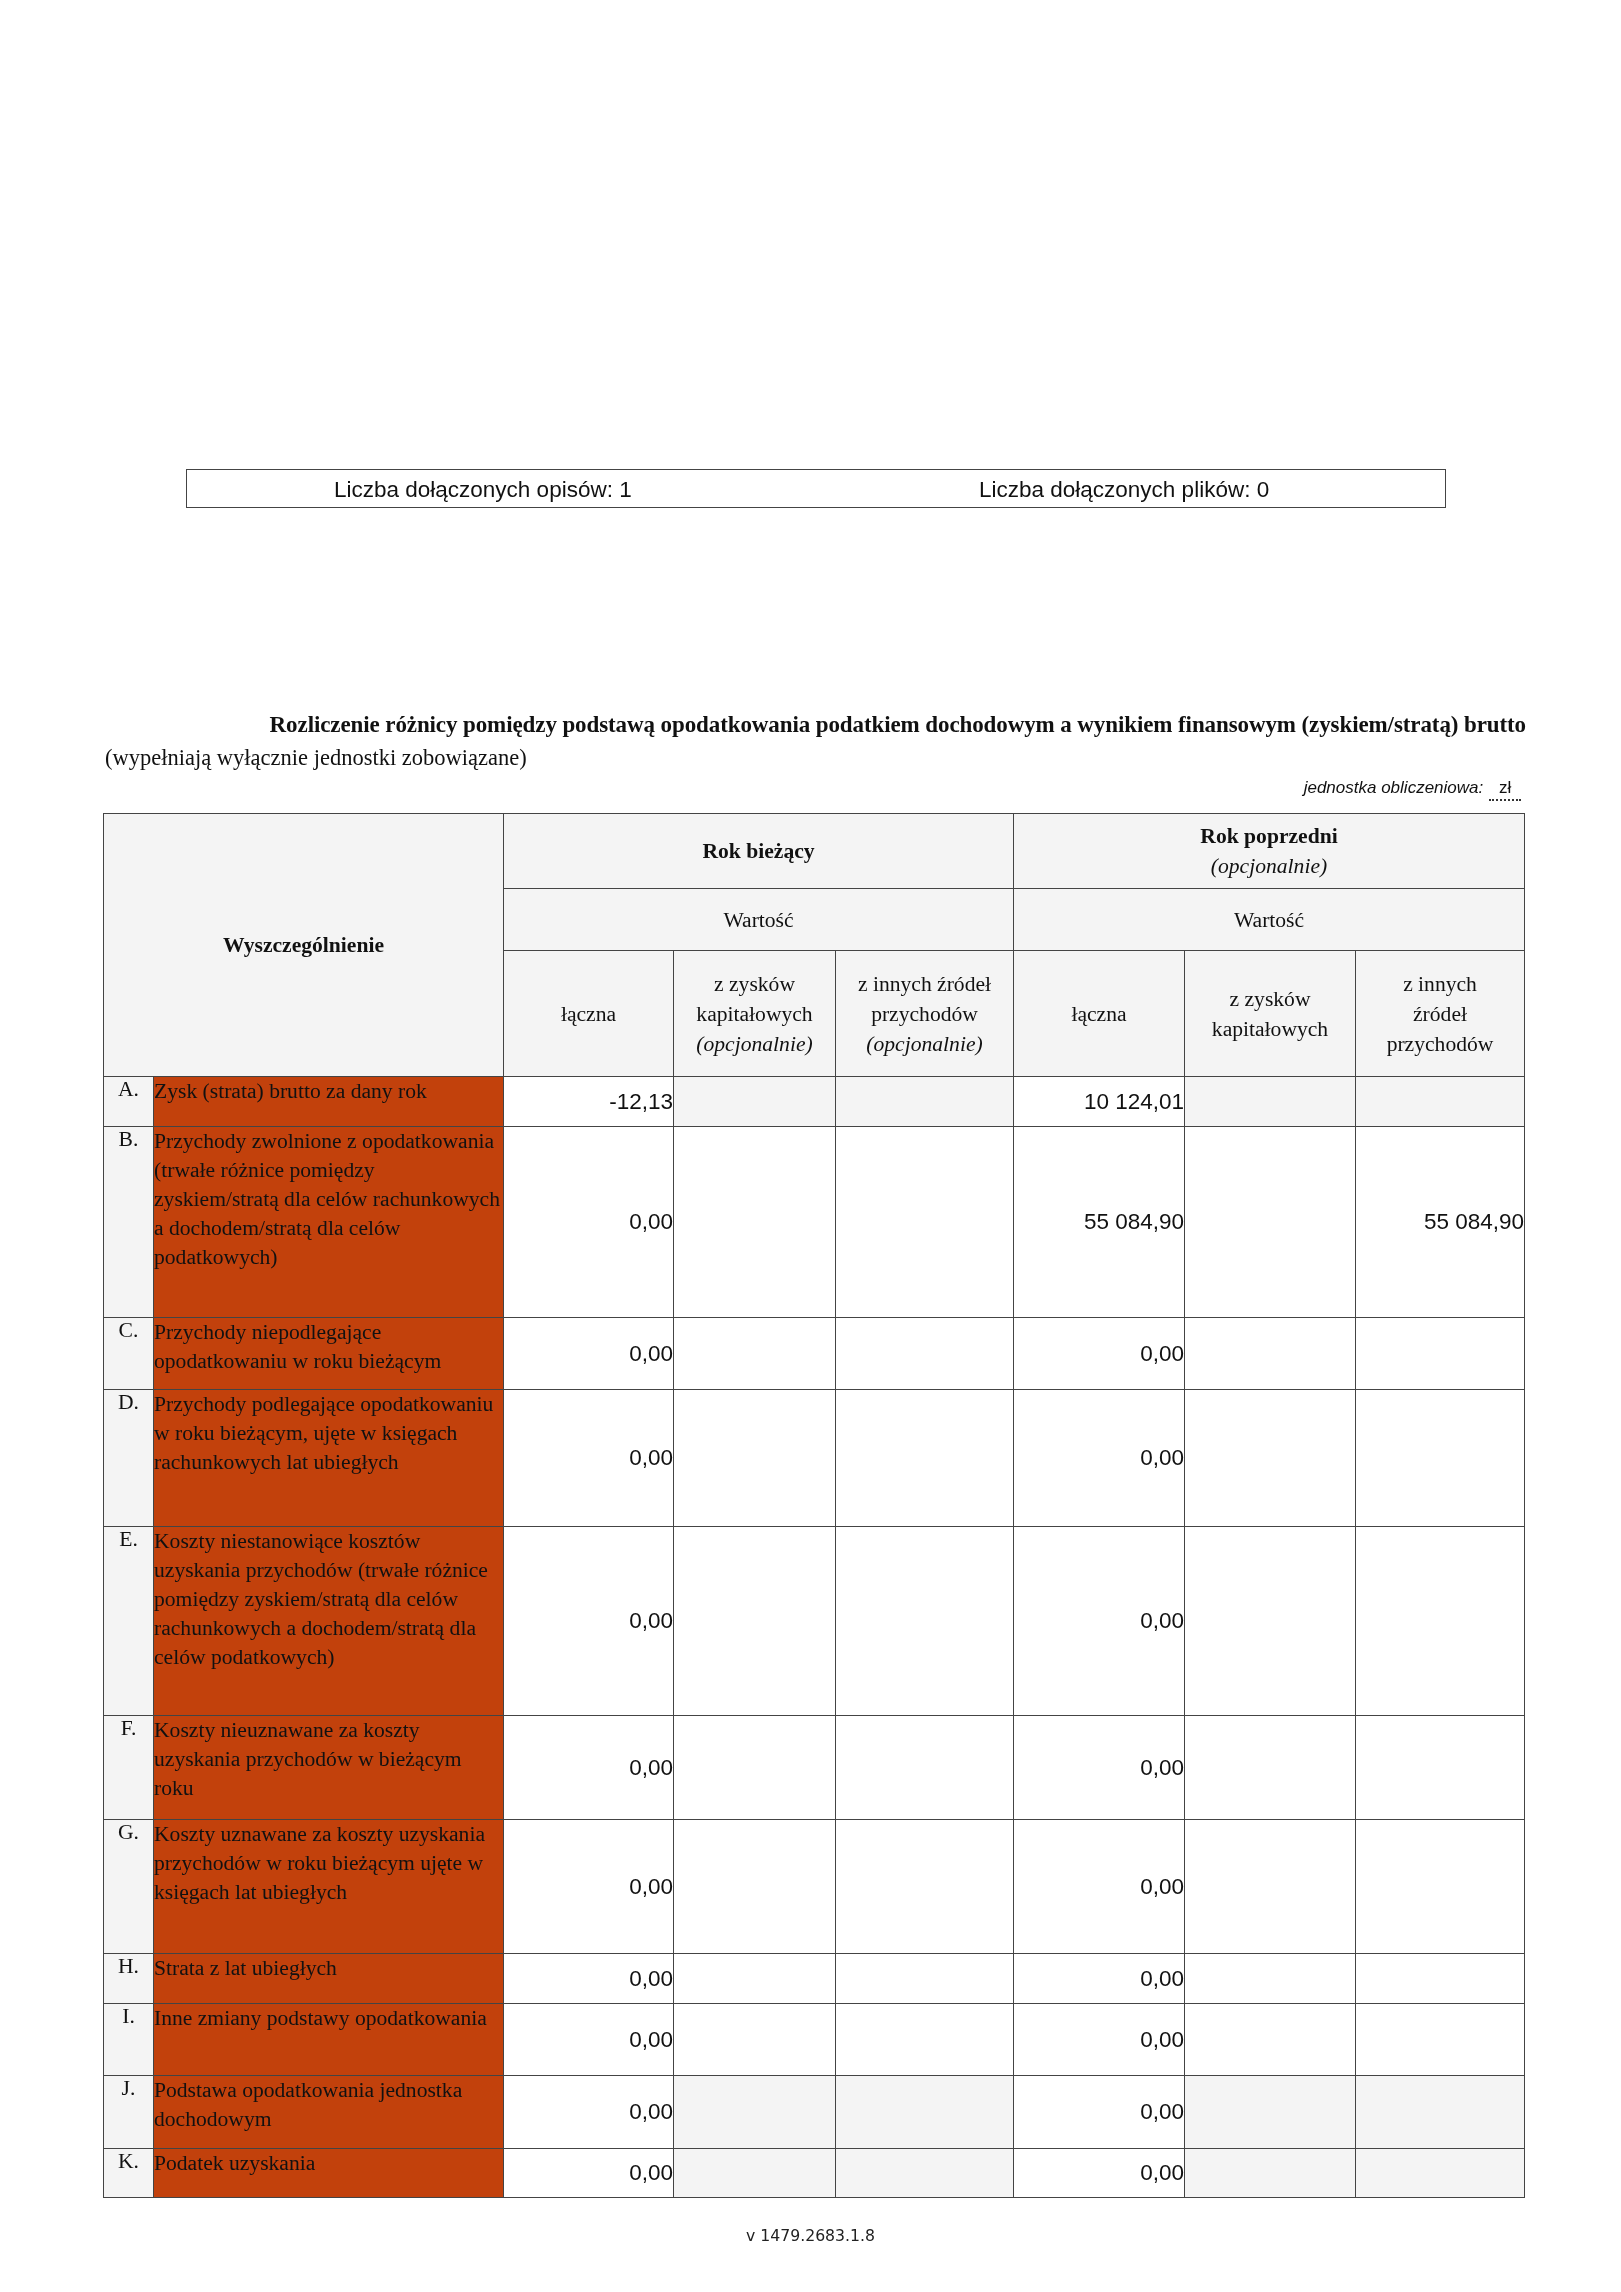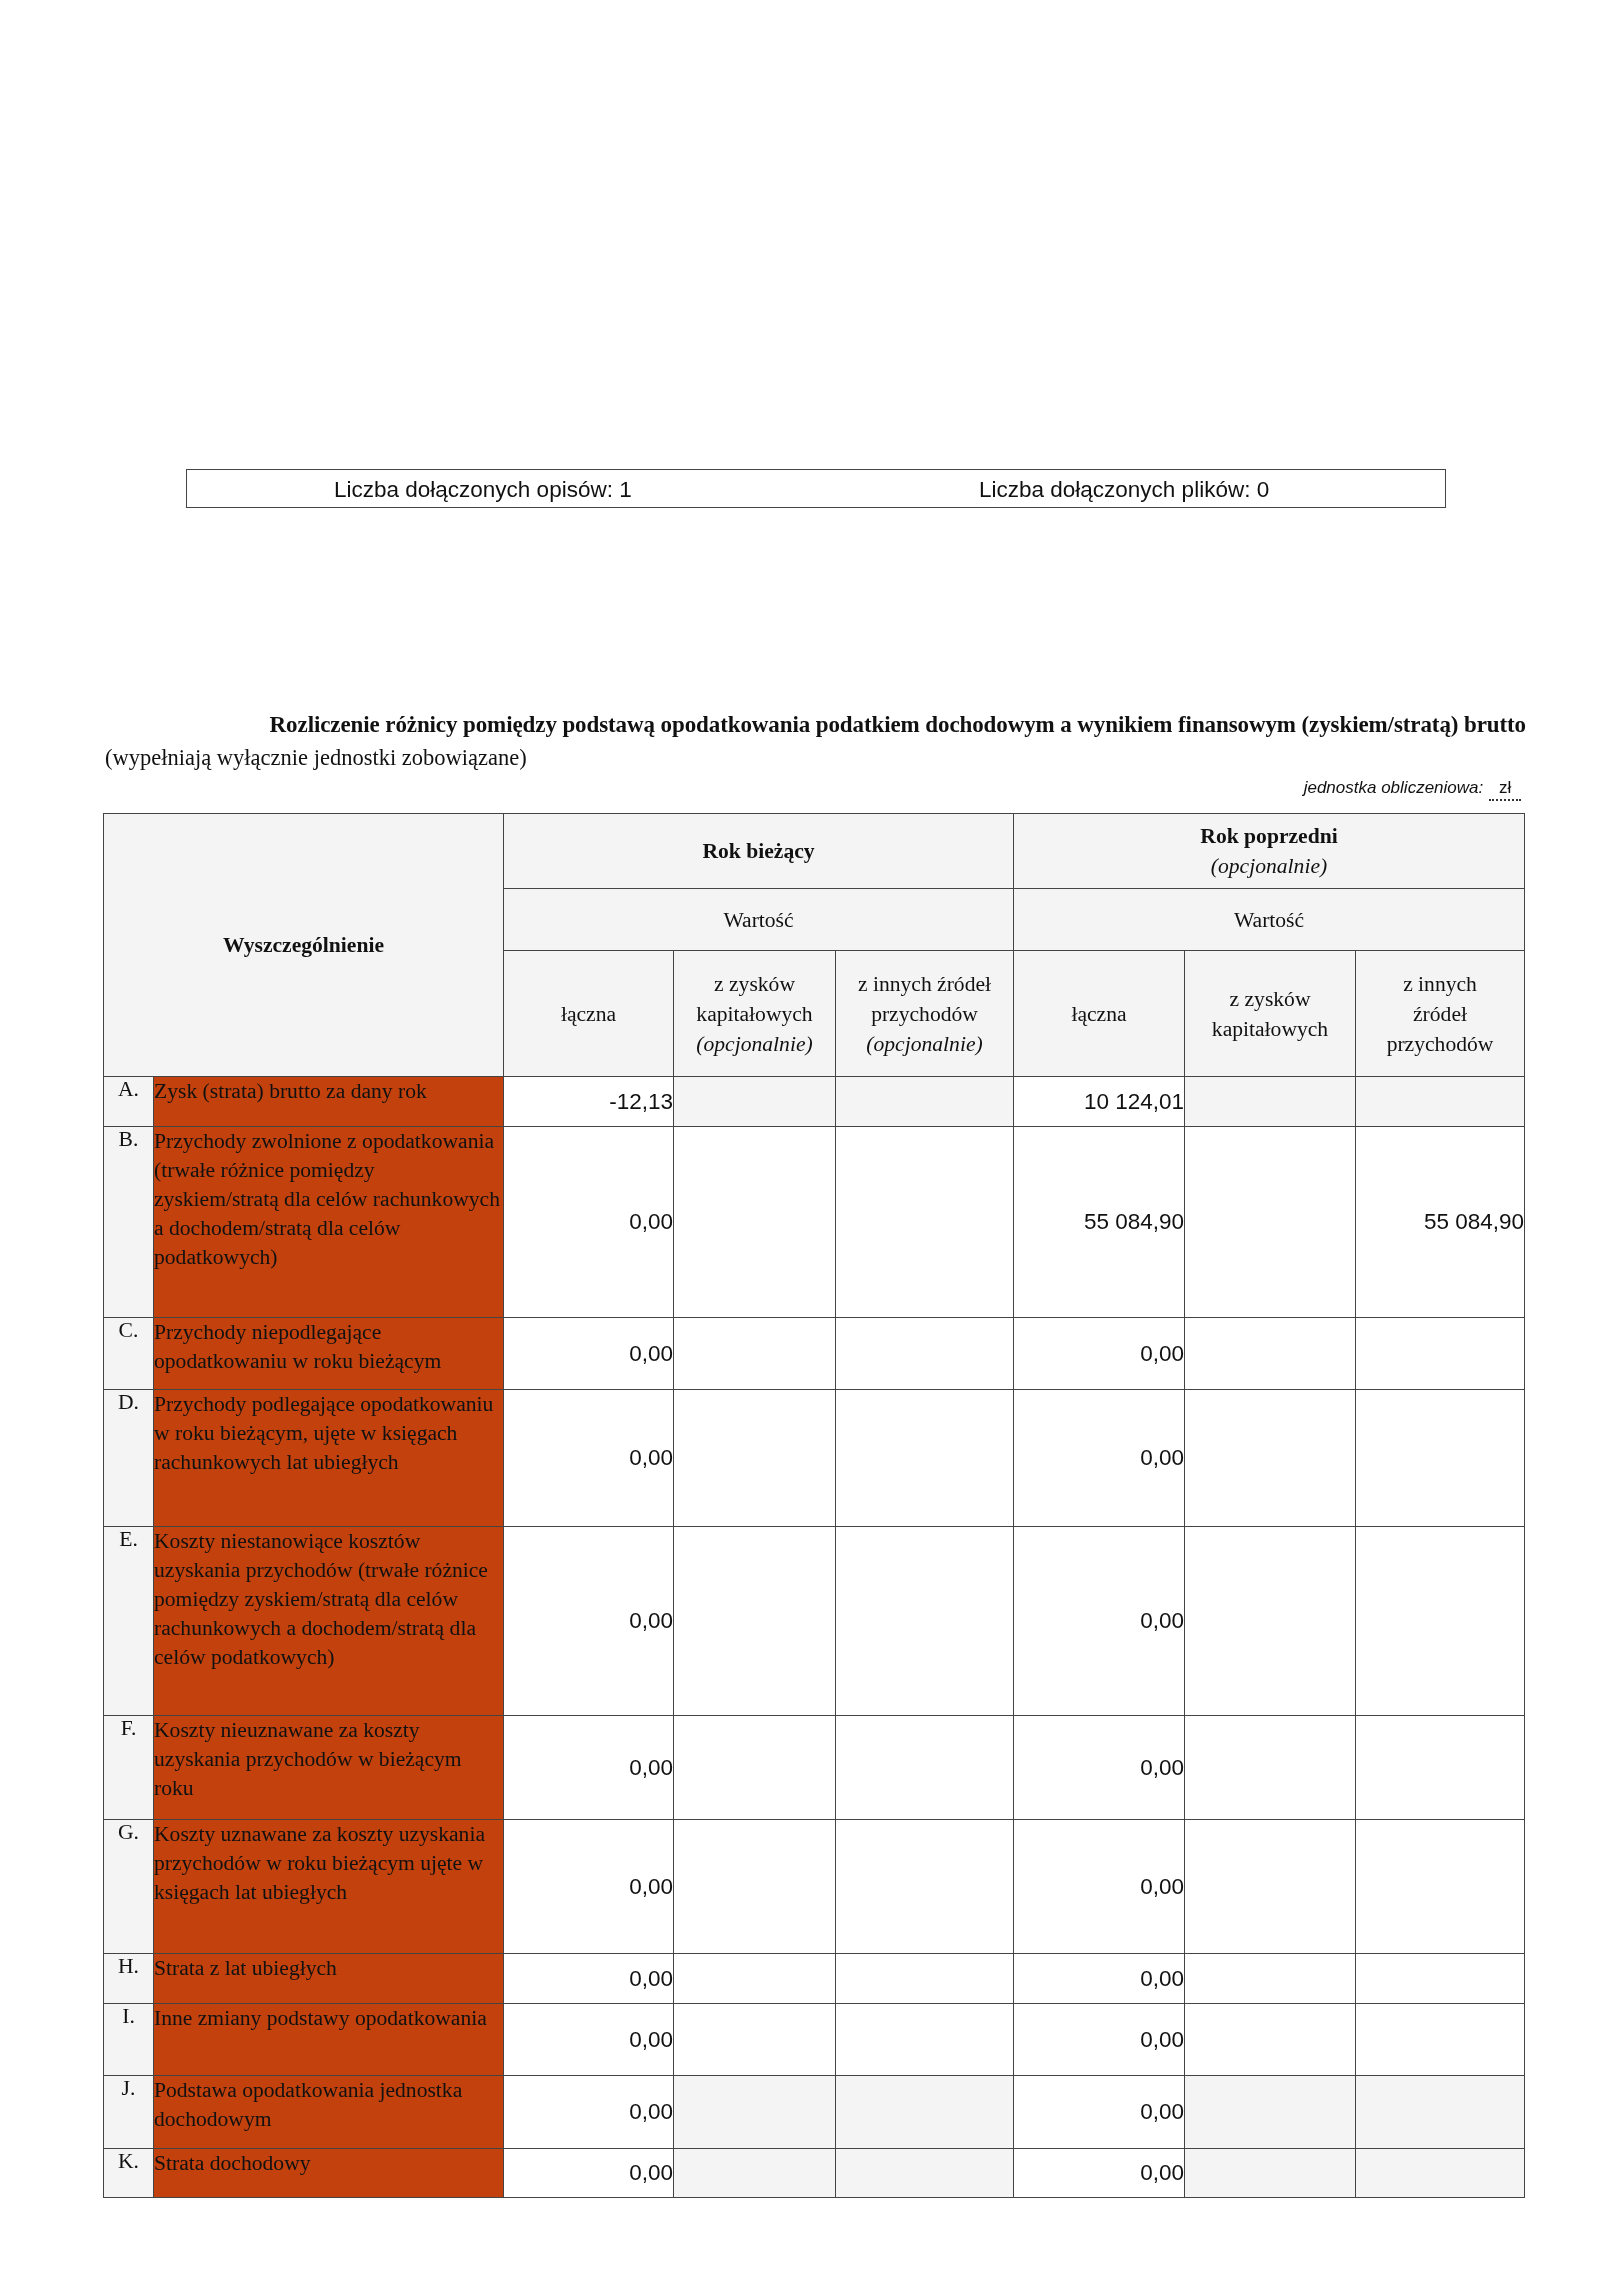--- a/index.html
+++ b/index.html
@@ -205,26 +205,27 @@
     <td class="label">Podstawa opodatkowania jednostka dochodowym</td>
     <td class="val">0,00</td>
     <td class="val dis"></td>
     <td class="val dis"></td>
     <td class="val">0,00</td>
     <td class="val dis"></td>
     <td class="val dis"></td>
   </tr>
   <tr style="height:49px">
     <td class="letter">K.</td>
-    <td class="label">Strata dochodowy</td>
+    <td class="label">Podatek uzyskania</td>
     <td class="val">0,00</td>
     <td class="val dis"></td>
     <td class="val dis"></td>
     <td class="val">0,00</td>
     <td class="val dis"></td>
     <td class="val dis"></td>
   </tr>
 </tbody>
   </table>
 
 <div class="footer">
+  <div>v 1479.2683.1.8</div>
 </div>
 
 
 </body></html>

